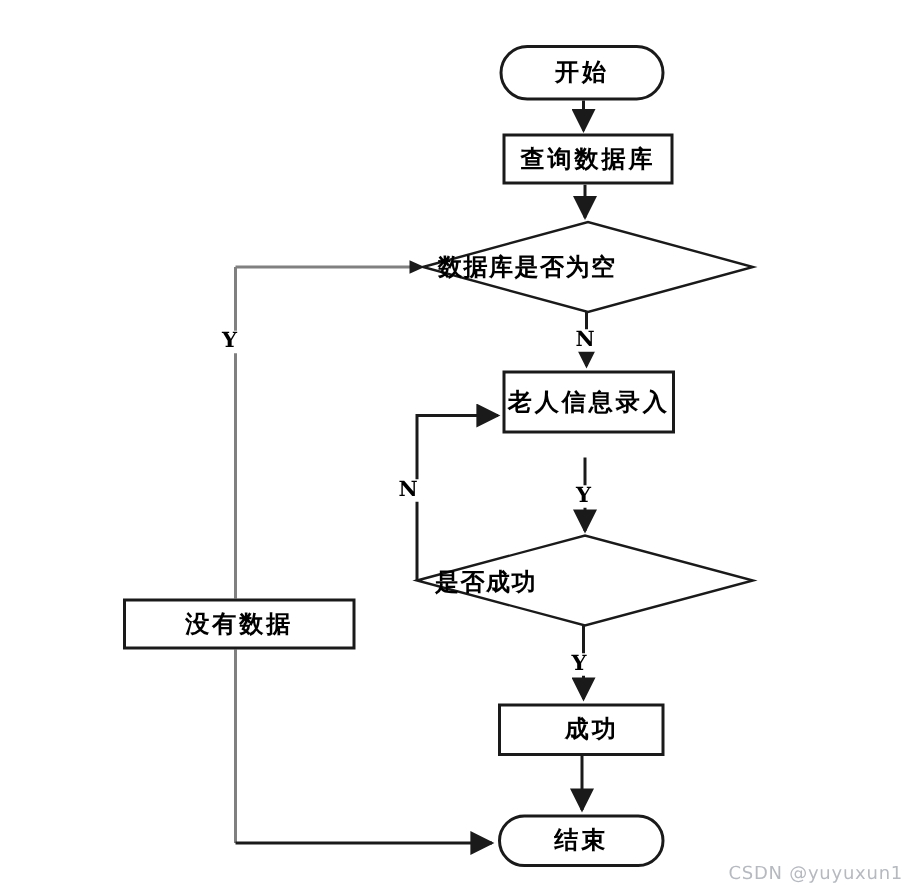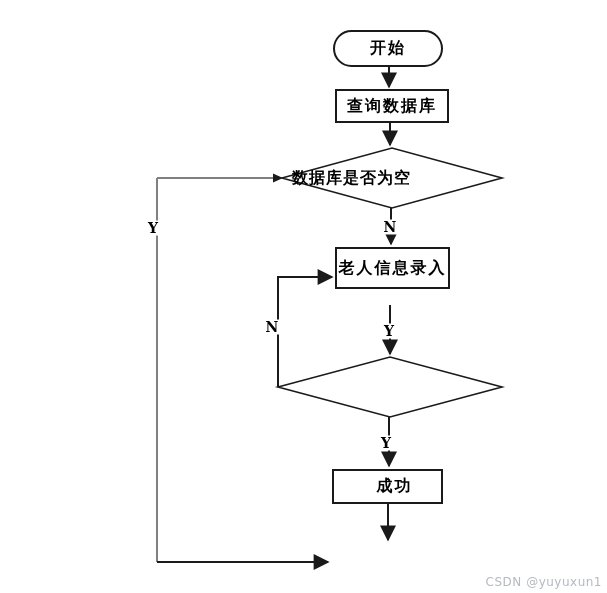--- a/index.html
+++ b/index.html
@@ -115,26 +115,33 @@
   <div class="node terminator" id="node-start">
     <span>开始</span>
   </div>
 
   <div class="diamond-label" id="label-d1">数据库是否为空</div>
 
   <div class="node" id="node-entry">
     <span>老人信息录入</span>
   </div>
 
+  <div class="diamond-label" id="label-d2">是否成功</div>
 
+  <div class="node" id="node-nodata">
+    <span>没有数据</span>
+  </div>
 
   <div class="node" id="node-success">
     <span>成功</span>
   </div>
 
+  <div class="node terminator" id="node-end">
+    <span>结束</span>
+  </div>
 
   <span class="edge-label" id="elabel-y1">Y</span>
   <span class="edge-label" id="elabel-n1">N</span>
   <span class="edge-label" id="elabel-n2">N</span>
   <span class="edge-label" id="elabel-y2">Y</span>
   <span class="edge-label" id="elabel-y3">Y</span>
 
   <div id="watermark">CSDN @yuyuxun1</div>
 
 </div>

